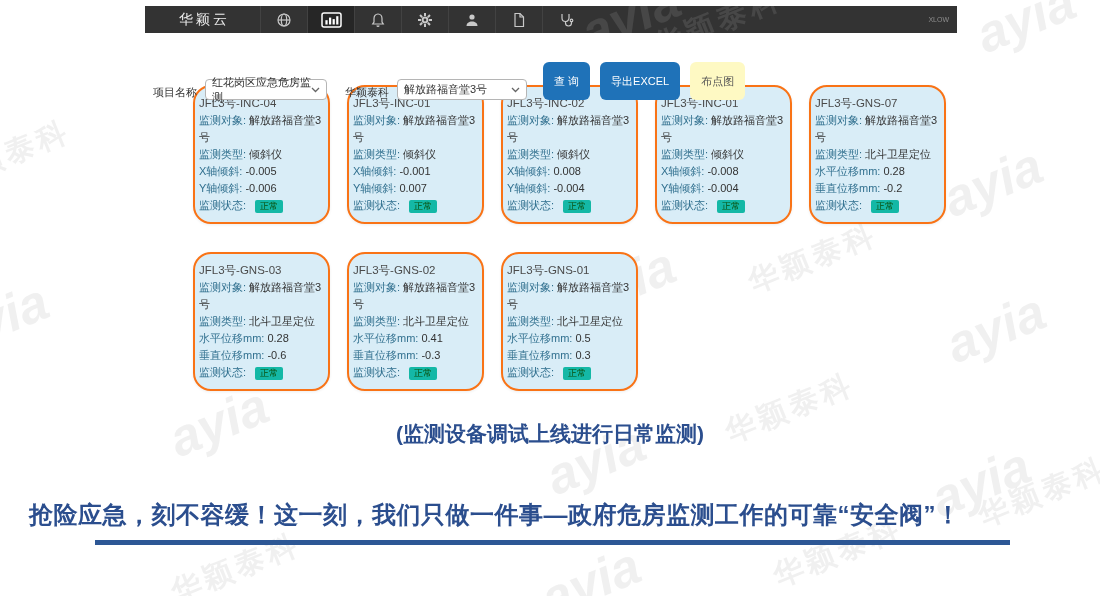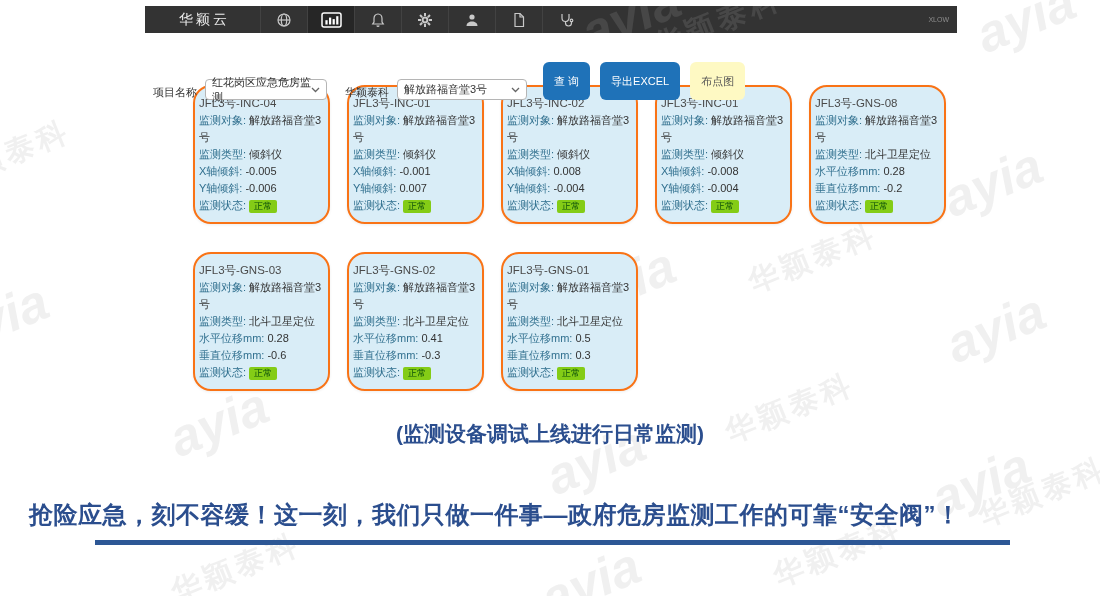--- a/index.html
+++ b/index.html
@@ -32,22 +32,22 @@
   .btn-gray { background:#fef9c3; color:#555555; }
   
   .cards { position:absolute; left:193px; top:85px; width:756px; display:grid;
     grid-template-columns:repeat(5,137px); column-gap:17px; row-gap:28px; z-index:3; }
   .card { background:#d9edf7; border:2px solid #f97316; border-radius:18px;
     padding:8px 4px; font-size:11px; line-height:17px;
     box-shadow:0 1px 3px rgba(0,0,0,0.07); min-height:128px; }
   .card-title { color:#4a4a4a; font-size:11.5px; }
   .fld-label { color:#31708f; }
   .fld-value { color:#333333; margin-left:3px; }
-  .badge { display:inline-block; background:#84cc16; color:#0a4d0a; font-size:9px;
-    line-height:13px; padding:0 5px; border-radius:2px; margin-left:3px; }
+  .badge { display:inline-block; background:#14b8a6; color:#0a4d0a; font-size:9px;
+    line-height:13px; padding:0 5px; border-radius:2px; margin-left:9px; }
   
   .caption { position:absolute; left:0; top:420px; width:1100px; text-align:center;
     color:#2b4e8e; font-size:21px; font-weight:bold; z-index:3; }
   .headline { position:absolute; left:0; top:499px; width:1100px; text-align:left;
     color:#2b4e8e; font-size:24px; font-weight:bold; letter-spacing:0.5px; z-index:3;margin-left:29px; }
   .rule { position:absolute; left:95px; top:540px; width:915px; height:5px;
     background:#2d5795; z-index:3; }
   
   .wm { position:absolute; transform:rotate(-22deg); font-weight:bold;
     color:rgba(110,110,110,0.10); white-space:nowrap; z-index:1; pointer-events:none; }
@@ -206,21 +206,21 @@
     </div>
     <div class="card">
       <div class="card-title">JFL3号-INC-01</div>
       <div><span class="fld-label">监测对象:</span><span class="fld-value">解放路福音堂3号</span></div>
       <div><span class="fld-label">监测类型:</span><span class="fld-value">倾斜仪</span></div>
       <div><span class="fld-label">X轴倾斜:</span><span class="fld-value">-0.008</span></div>
       <div><span class="fld-label">Y轴倾斜:</span><span class="fld-value">-0.004</span></div>
       <div><span class="fld-label">监测状态:</span><span class="badge">正常</span></div>
     </div>
     <div class="card">
-      <div class="card-title">JFL3号-GNS-08</div>
+      <div class="card-title">JFL3号-GNS-07</div>
       <div><span class="fld-label">监测对象:</span><span class="fld-value">解放路福音堂3号</span></div>
       <div><span class="fld-label">监测类型:</span><span class="fld-value">北斗卫星定位</span></div>
       <div><span class="fld-label">水平位移mm:</span><span class="fld-value">0.28</span></div>
       <div><span class="fld-label">垂直位移mm:</span><span class="fld-value">-0.2</span></div>
       <div><span class="fld-label">监测状态:</span><span class="badge">正常</span></div>
     </div>
     <div class="card">
       <div class="card-title">JFL3号-GNS-03</div>
       <div><span class="fld-label">监测对象:</span><span class="fld-value">解放路福音堂3号</span></div>
       <div><span class="fld-label">监测类型:</span><span class="fld-value">北斗卫星定位</span></div>

